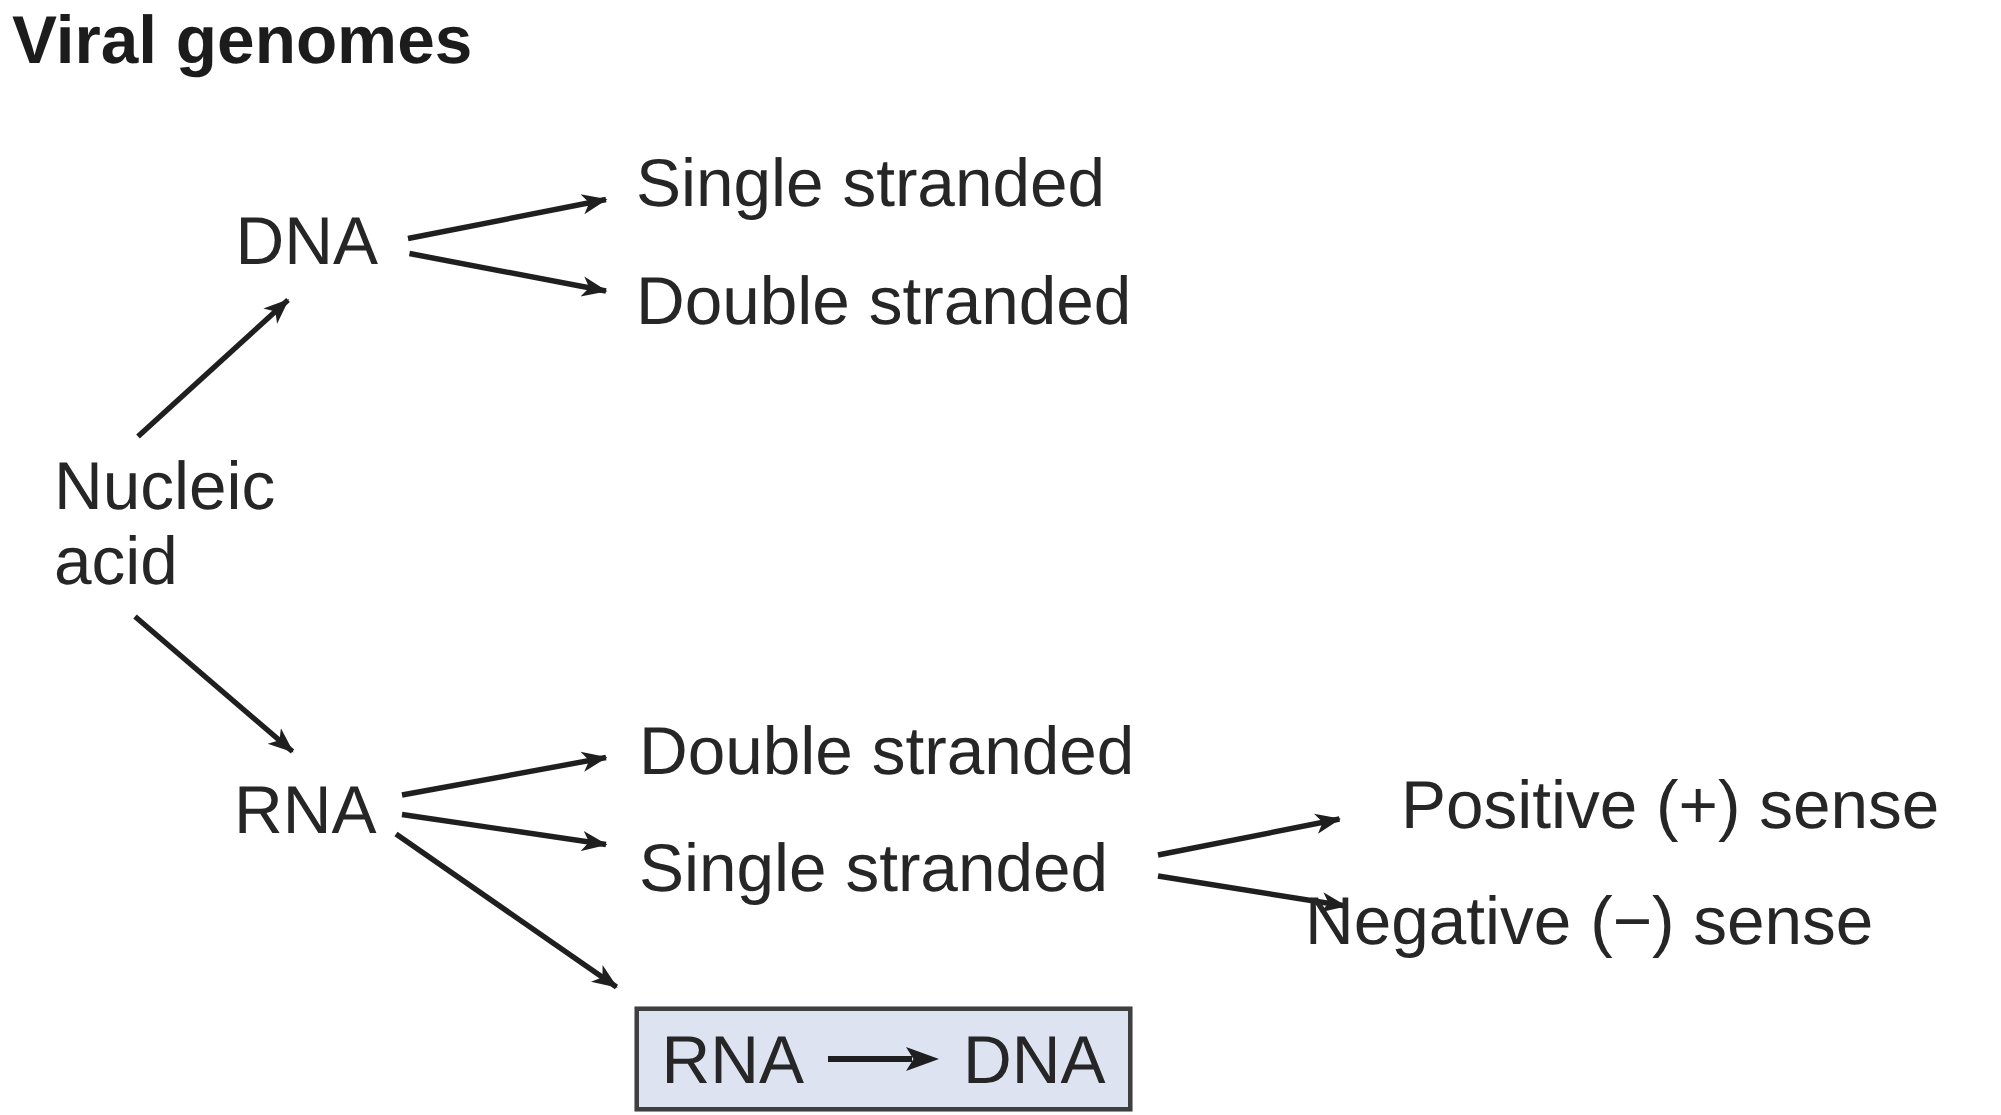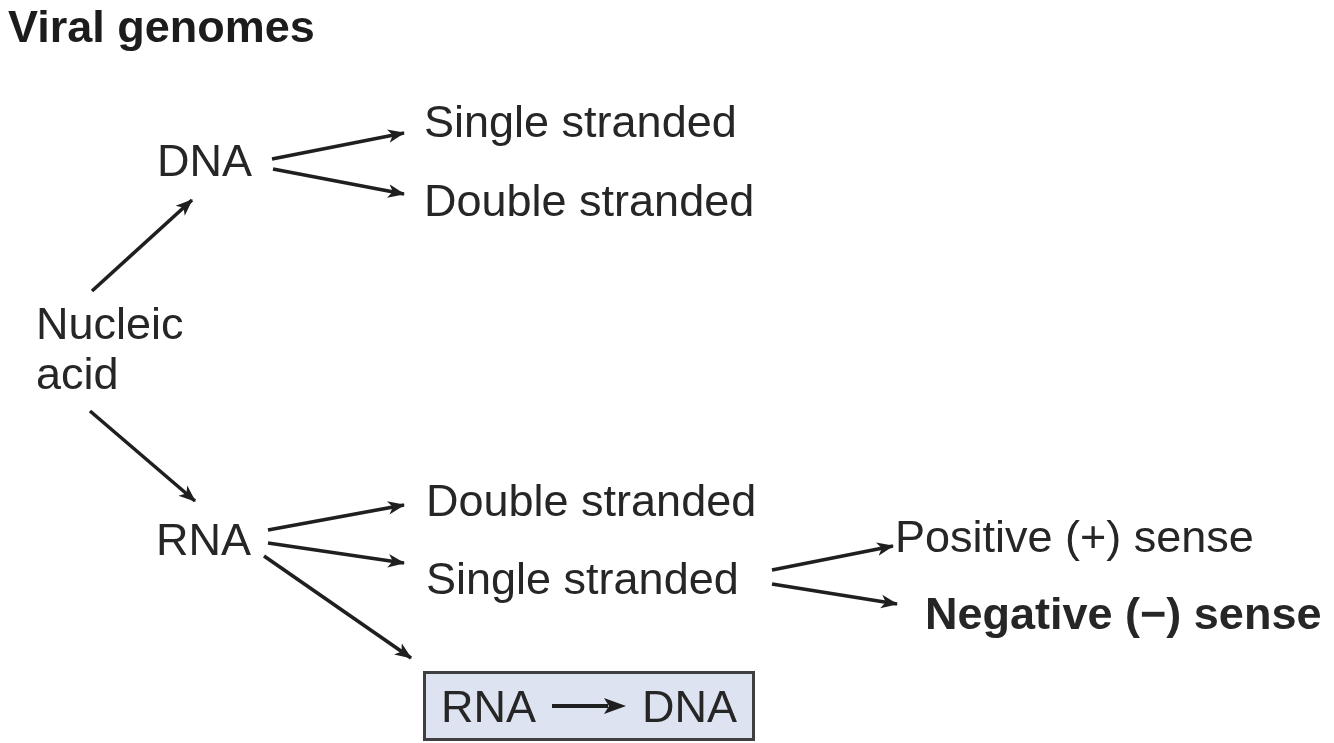--- a/index.html
+++ b/index.html
@@ -48,22 +48,22 @@
     left: 4px;
     top: 299px;
     width: 180px;
   }
   #dna-node        { left: 157px; top: 136px; }
   #dna-single      { left: 424px; top: 97px;  }
   #dna-double      { left: 424px; top: 176px; }
   #rna-node        { left: 156px; top: 515px; }
   #rna-double      { left: 426px; top: 476px; }
   #rna-single      { left: 426px; top: 554px; }
-  #positive-sense  { left: 895px; top: 512px; }
-  #negative-sense  { left: 925px; top: 589px; font-weight: bold; }
+  #positive-sense  { left: 934px; top: 512px; }
+  #negative-sense  { left: 870px; top: 589px; }
   #rna-dna-box {
     position: absolute;
     left: 423px;
     top: 671px;
     width: 332px;
     height: 70px;
     background: #dde3f1;
     border: 3px solid #3f3f3f;
     box-sizing: border-box;
     display: flex;

